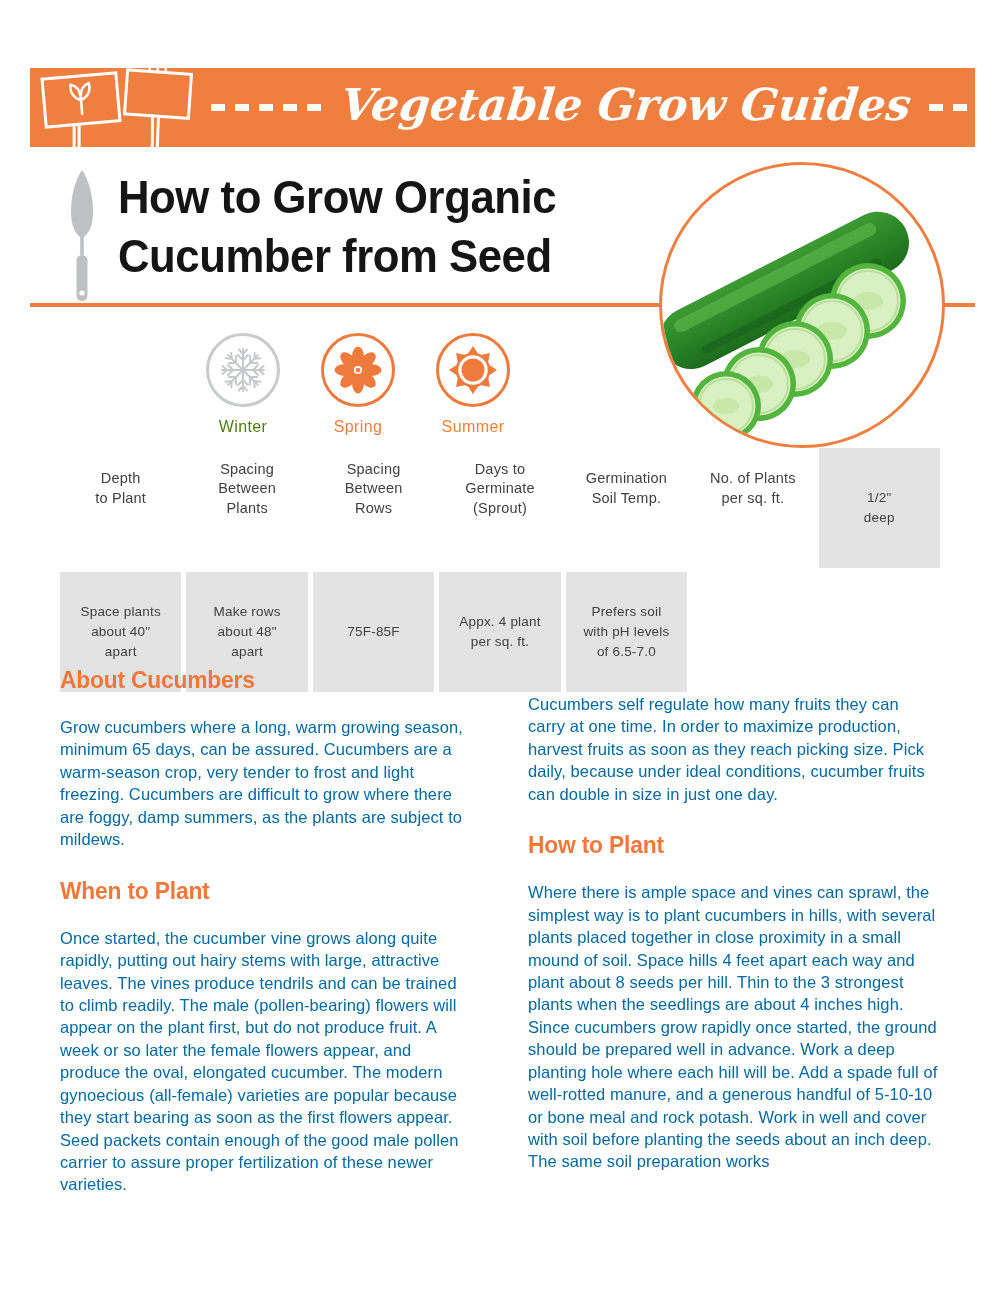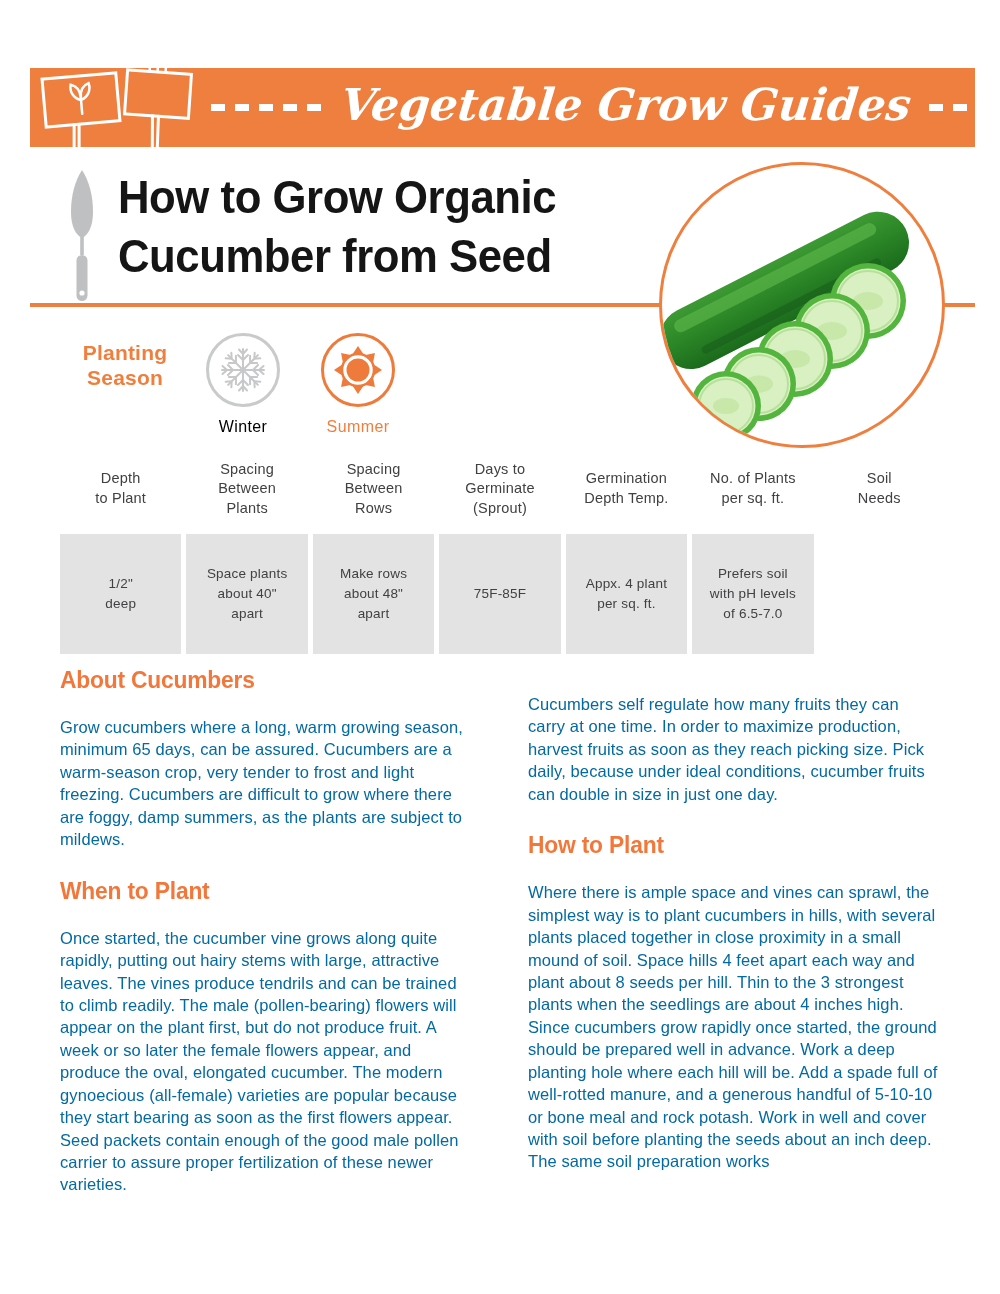--- a/index.html
+++ b/index.html
@@ -53,21 +53,21 @@
     white-space:pre-line; letter-spacing:.2px;
   }
   .seasons { position:absolute; left:206px; top:333px; display:flex; gap:41px; }
   .season { width:74px; text-align:center; }
   .season .ring {
     width:74px; height:74px; border-radius:50%; border:3px solid #EE7B3C;
     display:flex; align-items:center; justify-content:center; background:#fff;
   }
   .season.inactive .ring { border-color:#C9CACB; }
   .season .slabel { margin-top:11px; font-size:16px; color:#F07E3D; letter-spacing:.4px; }
-  .season.inactive .slabel { color:#000000; }
+  .season.inactive .slabel { color:#4d7c0f; }
 
   
   .info-table {
     position:absolute; left:60px; top:448px; width:880px;
     display:grid; grid-template-columns:repeat(7,1fr); column-gap:5px; row-gap:4px;
   }
   .th {
     height:82px; display:flex; align-items:center; justify-content:center;
     text-align:center; font-size:14.5px; line-height:1.35; color:#414042;
     white-space:pre-line; letter-spacing:.2px;
@@ -176,22 +176,20 @@
         <g transform="translate(64,241)">
           <circle r="35" fill="#53b43e"></circle>
             <circle r="29.5" fill="#d9f0c2"></circle>
           <circle r="27" fill="none" stroke="#b7e09a" stroke-width="2"></circle>
           <ellipse rx="13" ry="8" fill="#c3e6a4" opacity=".85"></ellipse>
         </g>
       </g>
     </svg>
   </div>
 
-  <div class="ps-label">Planting
-Season</div>
   <div class="seasons">
 
     <div class="season inactive">
       <div class="ring">
         <svg width="48" height="48" viewBox="-24 -24 48 48" stroke="#C7C8CA" stroke-width="2" stroke-linecap="round" fill="none">
           <g id="sfarm">
             <line x1="0" y1="0" x2="0" y2="-21"></line>
             <path d="M0 -10 L-5 -15 M0 -10 L5 -15 M0 -16 L-4 -20.5 M0 -16 L4 -20.5"></path>
           </g>
           <use href="#sfarm" transform="rotate(45)"></use>
@@ -199,20 +197,39 @@
           <use href="#sfarm" transform="rotate(135)"></use>
           <use href="#sfarm" transform="rotate(180)"></use>
           <use href="#sfarm" transform="rotate(225)"></use>
           <use href="#sfarm" transform="rotate(270)"></use>
           <use href="#sfarm" transform="rotate(315)"></use>
         </svg>
       </div>
       <div class="slabel">Winter</div>
     </div>
 
+    <div class="season">
+      <div class="ring">
+        <svg width="48" height="48" viewBox="-24 -24 48 48" fill="#EE7B3C">
+          <g id="petal">
+              <ellipse cx="0" cy="-13" rx="6" ry="10.5"></ellipse>
+            </g>
+          <use href="#petal" transform="rotate(45)"></use>
+          <use href="#petal" transform="rotate(90)"></use>
+          <use href="#petal" transform="rotate(135)"></use>
+          <use href="#petal" transform="rotate(180)"></use>
+          <use href="#petal" transform="rotate(225)"></use>
+          <use href="#petal" transform="rotate(270)"></use>
+          <use href="#petal" transform="rotate(315)"></use>
+          <circle r="7" fill="#EE7B3C"></circle>
+          <circle r="3.2" fill="none" stroke="#ffffff" stroke-width="1.8"></circle>
+        </svg>
+      </div>
+      <div class="slabel">Spring</div>
+    </div>
 
     <div class="season">
       <div class="ring">
         <svg width="50" height="50" viewBox="-25 -25 50 50">
           <g id="ray">
               <polygon points="0,-24 6,-15 -6,-15" fill="#EE7B3C"></polygon>
             </g>
           <use href="#ray" transform="rotate(45)"></use>
           <use href="#ray" transform="rotate(90)"></use>
           <use href="#ray" transform="rotate(135)"></use>
@@ -236,25 +253,23 @@
     <div class="th">Spacing
 Between
 Plants</div>
     <div class="th">Spacing
 Between
 Rows</div>
     <div class="th">Days to
 Germinate
 (Sprout)</div>
     <div class="th">Germination
-Depth Temp.</div>
+Soil Temp.</div>
     <div class="th">No. of Plants
 per sq. ft.</div>
-    <div class="th">Soil
-Needs</div>
 
     <div class="td">1/2"
 deep</div>
     <div class="td">Space plants
 about 40"
 apart</div>
     <div class="td">Make rows
 about 48"
 apart</div>
     <div class="td">75F-85F</div>

